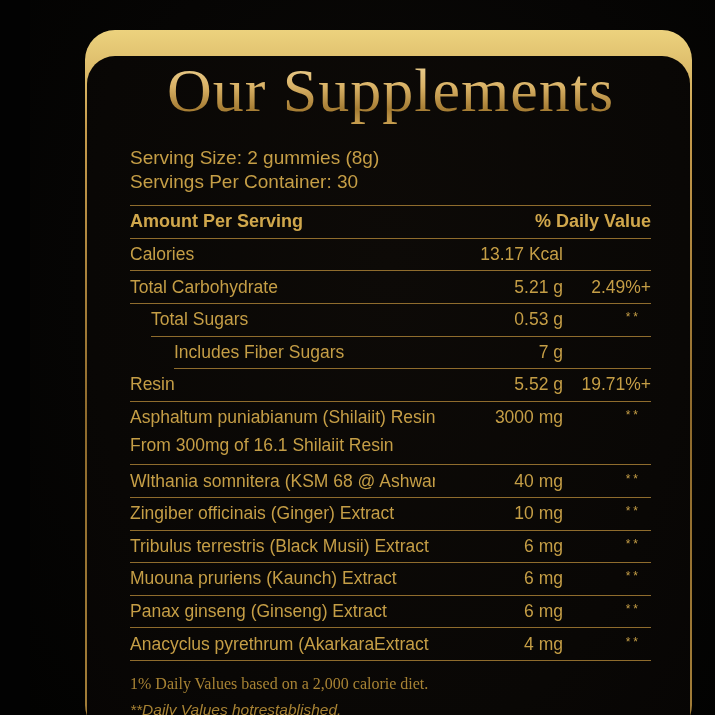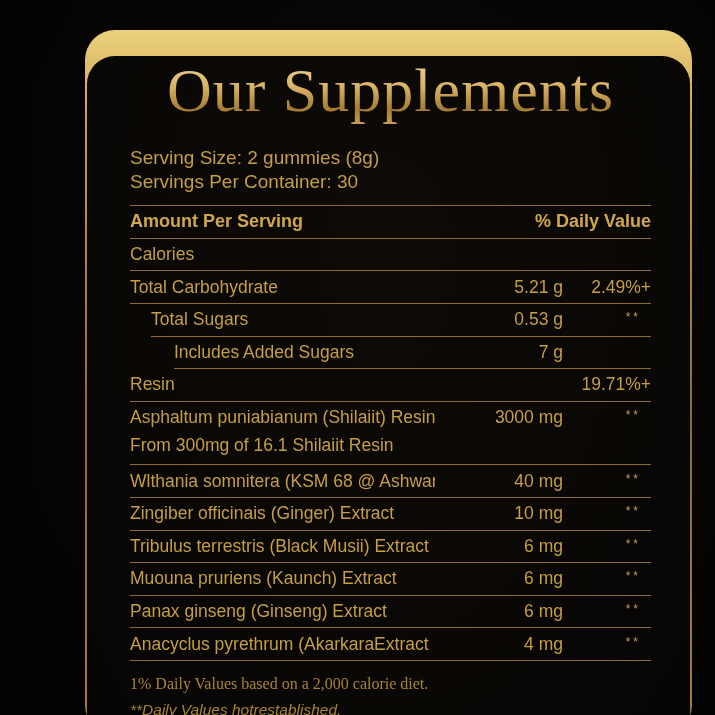--- a/index.html
+++ b/index.html
@@ -116,20 +116,21 @@
 
       <div class="facts-table">
         <div class="t-row header-row">
           <div class="cell-name">Amount Per Serving</div>
           <div class="cell-dv">% Daily Value</div>
         </div>
         <div id="rows-container">
   <div class="row-wrap">
     <div class="t-row">
       <div class="cell-name">Calories</div>
+      <div class="cell-amount">13.17 Kcal</div>
       <div class="cell-dv"></div>
     </div>
   </div>
 
   <div class="row-wrap">
     <div class="t-row">
       <div class="cell-name">Total Carbohydrate</div>
       <div class="cell-amount">5.21 g</div>
       <div class="cell-dv">2.49%+</div>
     </div>
@@ -138,29 +139,30 @@
   <div class="row-wrap indent1">
     <div class="t-row">
       <div class="cell-name">Total Sugars</div>
       <div class="cell-amount">0.53 g</div>
       <div class="cell-dv"><span class="dv-star">**</span></div>
     </div>
   </div>
 
   <div class="row-wrap indent2">
     <div class="t-row">
-      <div class="cell-name">Includes Added Sugars</div>
+      <div class="cell-name">Includes Fiber Sugars</div>
       <div class="cell-amount">7 g</div>
       <div class="cell-dv"></div>
     </div>
   </div>
 
   <div class="row-wrap">
     <div class="t-row">
       <div class="cell-name">Resin</div>
+      <div class="cell-amount">5.52 g</div>
       <div class="cell-dv">19.71%+</div>
     </div>
   </div>
 
   <div class="row-wrap multi-row">
     <div class="t-row">
       <div class="cell-name">Asphaltum puniabianum (Shilaiit) Resin</div>
       <div class="cell-amount">3000 mg</div>
       <div class="cell-dv"><span class="dv-star">**</span></div>
     </div>

